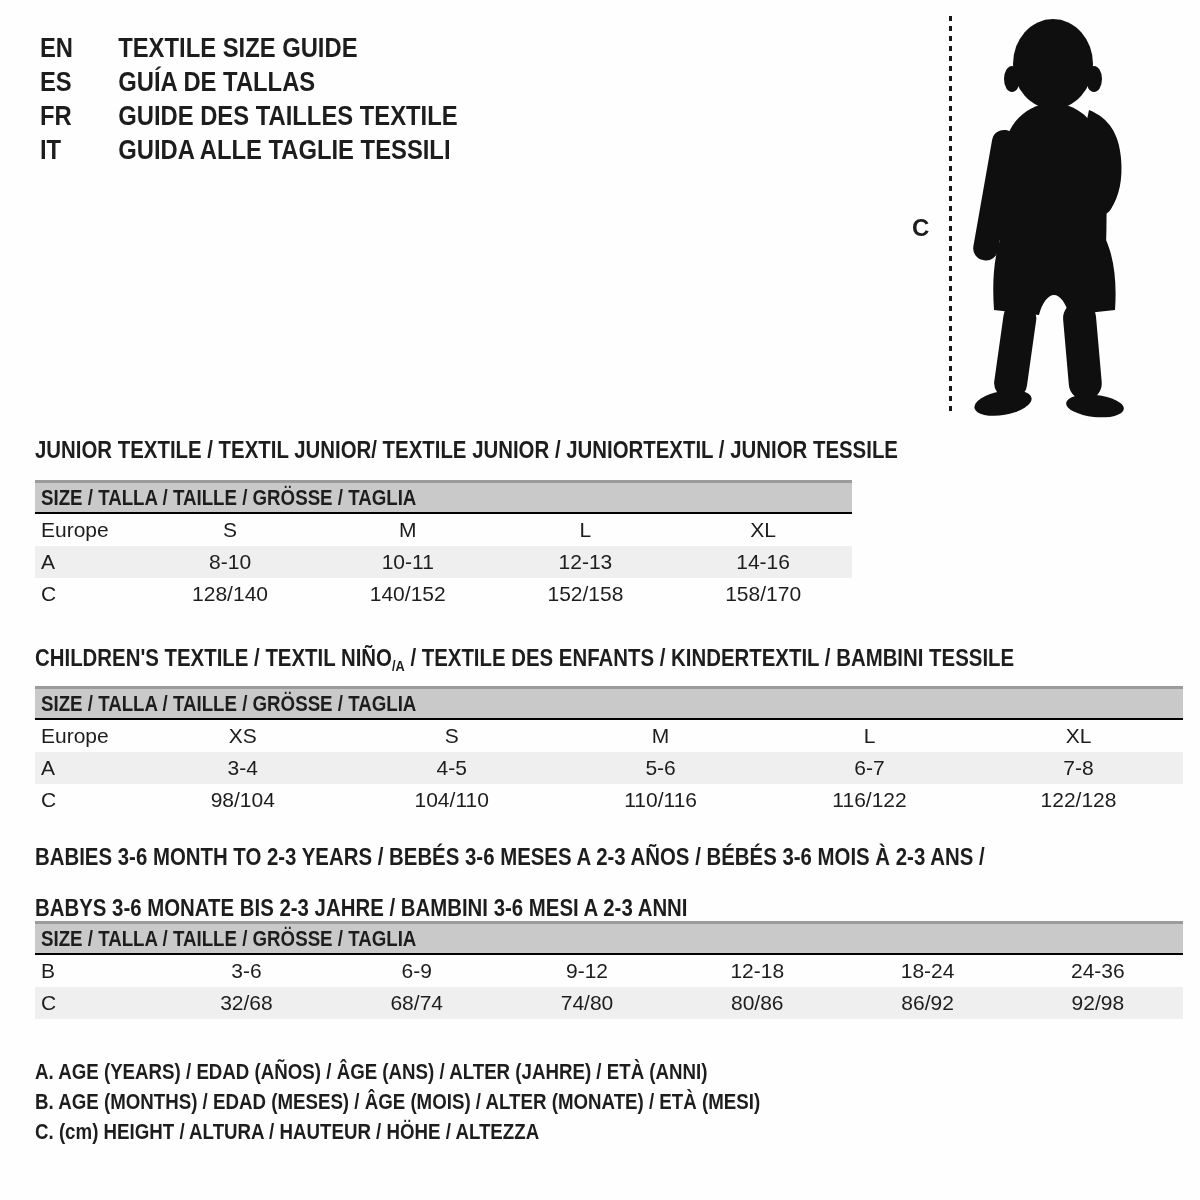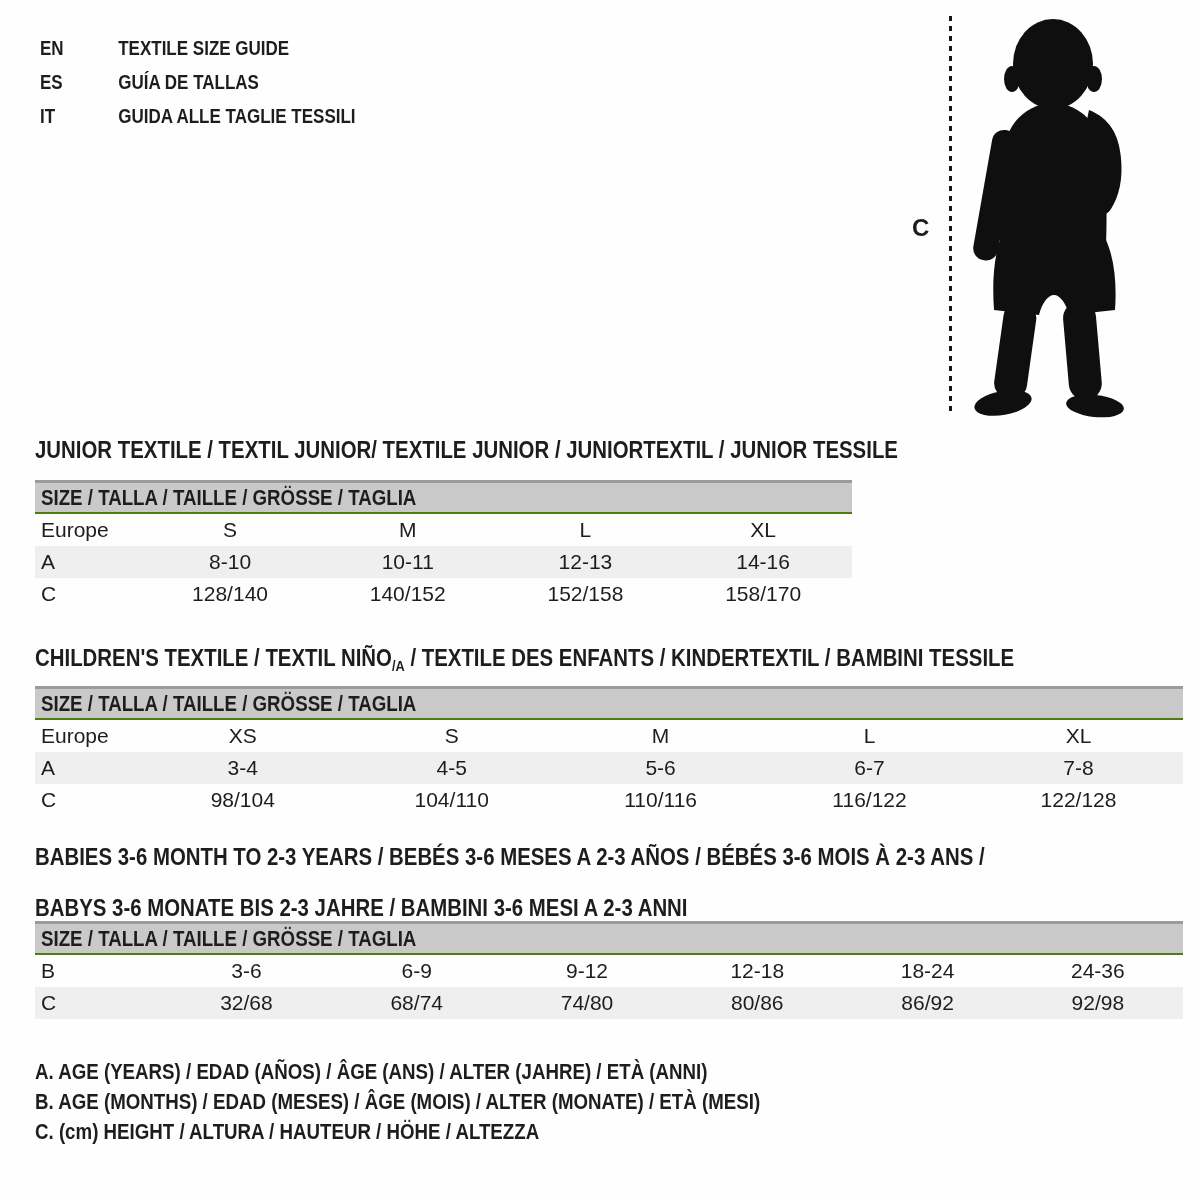--- a/index.html
+++ b/index.html
@@ -6,53 +6,54 @@
   body{
     width:1200px;height:1200px;position:relative;overflow:hidden;
     background:#fefefe;color:#1d1d1d;
     font-family:"Liberation Sans", sans-serif;
   }
   .abs{position:absolute;}
   
   .cx{display:inline-block;transform:scaleX(0.85);transform-origin:0 50%;white-space:nowrap;}
 
   
-  .lang-row{height:34px;line-height:34px;font-size:20px;font-weight:bold;white-space:nowrap;}
+  .lang-row{height:34px;line-height:34px;font-size:28px;font-weight:bold;white-space:nowrap;}
   .lang-code{display:inline-block;width:92px;}
 
   
   .measure-line{
     width:3px;height:400px;
     background:repeating-linear-gradient(to bottom,#161616 0 5px,transparent 5px 10px);
   }
   .measure-label{font-size:24px;font-weight:bold;}
 
   
   .sec-title{font-size:24px;font-weight:bold;line-height:26px;white-space:nowrap;}
   .sub{font-size:15px;vertical-align:-5px;}
 
   
   table.size{border-collapse:collapse;table-layout:fixed;}
   table.size td{font-size:21px;height:32px;padding:0;text-align:center;vertical-align:middle;}
   table.size td.lbl{text-align:left;padding-left:6px;}
   table.size tr.bar td{
-    background:#c9c9c9;border-top:3px solid #9b9b9b;border-bottom:2px solid #4d7c0f;
+    background:#c9c9c9;border-top:3px solid #9b9b9b;border-bottom:2px solid #000000;
     height:29px;text-align:left;padding-left:6px;font-weight:bold;font-size:22px;
   }
   table.size tr.alt td{background:#efefef;}
 
   
   .footnote{font-size:22px;font-weight:bold;line-height:28px;white-space:nowrap;}
 </style>
 </head>
 <body>
 
 <div class="abs" style="left:40px;top:31px;">
   <div class="lang-row"><span class="cx"><span class="lang-code">EN</span><span>TEXTILE SIZE GUIDE</span></span></div>
   <div class="lang-row"><span class="cx"><span class="lang-code">ES</span><span>GUÍA DE TALLAS</span></span></div>
+  <div class="lang-row"><span class="cx"><span class="lang-code">FR</span><span>GUIDE DES TAILLES TEXTILE</span></span></div>
   <div class="lang-row"><span class="cx"><span class="lang-code">IT</span><span>GUIDA ALLE TAGLIE TESSILI</span></span></div>
 </div>
 
 <span class="abs measure-label" style="left:912px;top:214px;">C</span>
 <div class="abs measure-line" style="left:949px;top:16px;"></div>
 <svg class="abs" style="left:963px;top:16px;" width="172" height="402" viewBox="0 0 172 402" aria-hidden="true">
   <g fill="#0f0f0f">
     <ellipse cx="90" cy="48" rx="40" ry="45"></ellipse>
     <ellipse cx="49" cy="63" rx="8" ry="13"></ellipse>
     <ellipse cx="131" cy="63" rx="8" ry="13"></ellipse>

